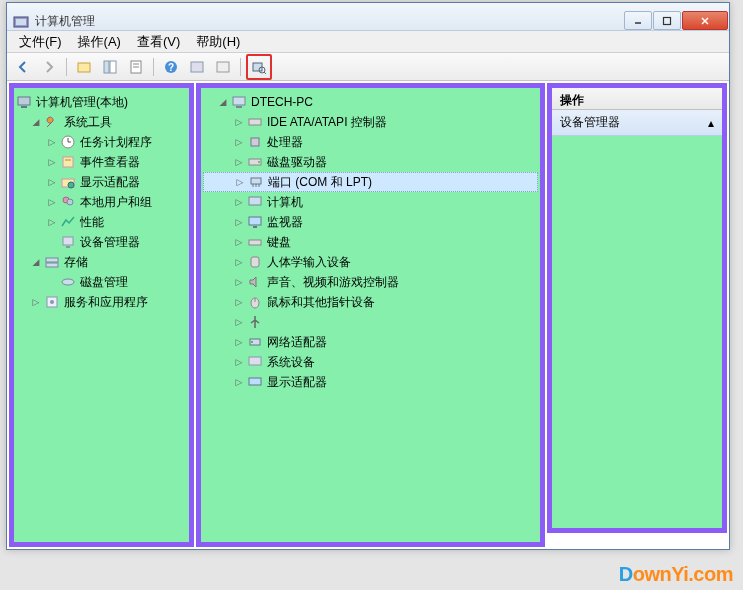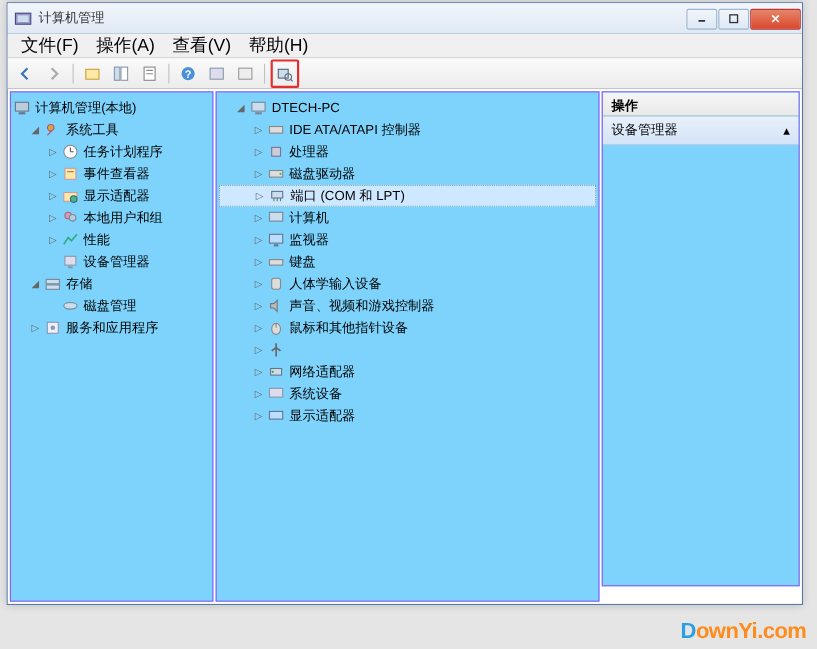--- a/index.html
+++ b/index.html
@@ -1,38 +1,38 @@
 <!DOCTYPE html>
 <html><head>
 <meta charset="utf-8">
 <style>
 * { box-sizing: border-box; margin: 0; padding: 0; font-family: "Microsoft YaHei", "Segoe UI", Tahoma, sans-serif; }
 body { background: #e5e5e5; width: 743px; height: 590px; overflow: hidden; position: relative; }
 
 .window { position: absolute; top: 2px; left: 6px; width: 724px; height: 548px; background: #fff; border: 1px solid #5a7ba8; box-shadow: 0 0 8px rgba(0,0,0,0.2); }
 
-.titlebar { height: 28px; background: linear-gradient(#f2f6fb,#dfe9f5); display: flex; align-items: center; padding-left: 6px; border-bottom: 1px solid #c0cddd; }
+.titlebar { height: 28px; background: linear-gradient(#f2f6fb,#dfe9f5); display: flex; align-items: flex-end; padding-left: 6px; border-bottom: 1px solid #c0cddd; }
 .titlebar .app-icon { width: 16px; height: 16px; margin-right: 6px; }
 .titlebar .title { font-size: 12px; color: #333; flex: 1; }
 .winbtns { display: flex; }
 .winbtn { width: 28px; height: 19px; margin-top: 1px; margin-right: 1px; display: flex; align-items: center; justify-content: center; background: linear-gradient(#f2f6fb,#dce8f6); border: 1px solid #a0b5ce; border-radius: 2px; font-size: 10px; cursor: pointer; }
 .winbtn.close { width: 46px; background: linear-gradient(#e7856a,#d9482d); color: #fff; border-color: #b33; }
 
-.menubar { height: 22px; background: #f0f0f0; border-bottom: 1px solid #d0d0d0; display: flex; align-items: center; padding-left: 4px; font-size: 16px; }
+.menubar { height: 22px; background: #f0f0f0; border-bottom: 1px solid #d0d0d0; display: flex; align-items: center; padding-left: 4px; font-size: 13px; }
 .menuitem { padding: 2px 8px; cursor: pointer; }
 
 .toolbar { height: 28px; background: linear-gradient(#fafafa,#ececec); border-bottom: 1px solid #c5c5c5; display: flex; align-items: center; padding: 0 4px; gap: 2px; }
 .tbtn { width: 24px; height: 22px; display: flex; align-items: center; justify-content: center; border: 1px solid transparent; border-radius: 2px; cursor: pointer; }
 .tbtn svg { width: 16px; height: 16px; }
 .tsep { width: 1px; height: 18px; background: #c0c0c0; margin: 0 3px; }
 .tbtn.highlighted { border: 2px solid #e03030; width: 26px; height: 26px; }
 
 .content { display: flex; height: calc(100% - 78px); }
 
-.panel { border: 1px solid #8b5cf6; background: #7dd3fc; font-size: 12px; overflow: auto; }
+.panel { border: 5px solid #8b5cf6; background: #86efac; font-size: 12px; overflow: auto; }
 .panel.left { width: 185px; margin: 2px 0 2px 2px; }
 .panel.mid { flex: 1; margin: 2px; }
 .panel.right { width: 180px; margin: 2px 2px 16px 0; display: flex; flex-direction: column; }
 
 .tree { padding: 4px 2px; }
 .node { display: flex; align-items: center; height: 20px; white-space: nowrap; cursor: pointer; }
 .node.selected { background: #cde8ff; border: 1px dotted #7ab; }
 .twisty { width: 12px; height: 12px; margin-right: 2px; display: inline-flex; align-items: center; justify-content: center; font-size: 9px; color: #666; }
 .nicon { width: 16px; height: 16px; margin-right: 4px; display: inline-flex; align-items: center; justify-content: center; }
 .nlabel { color: #000; }

